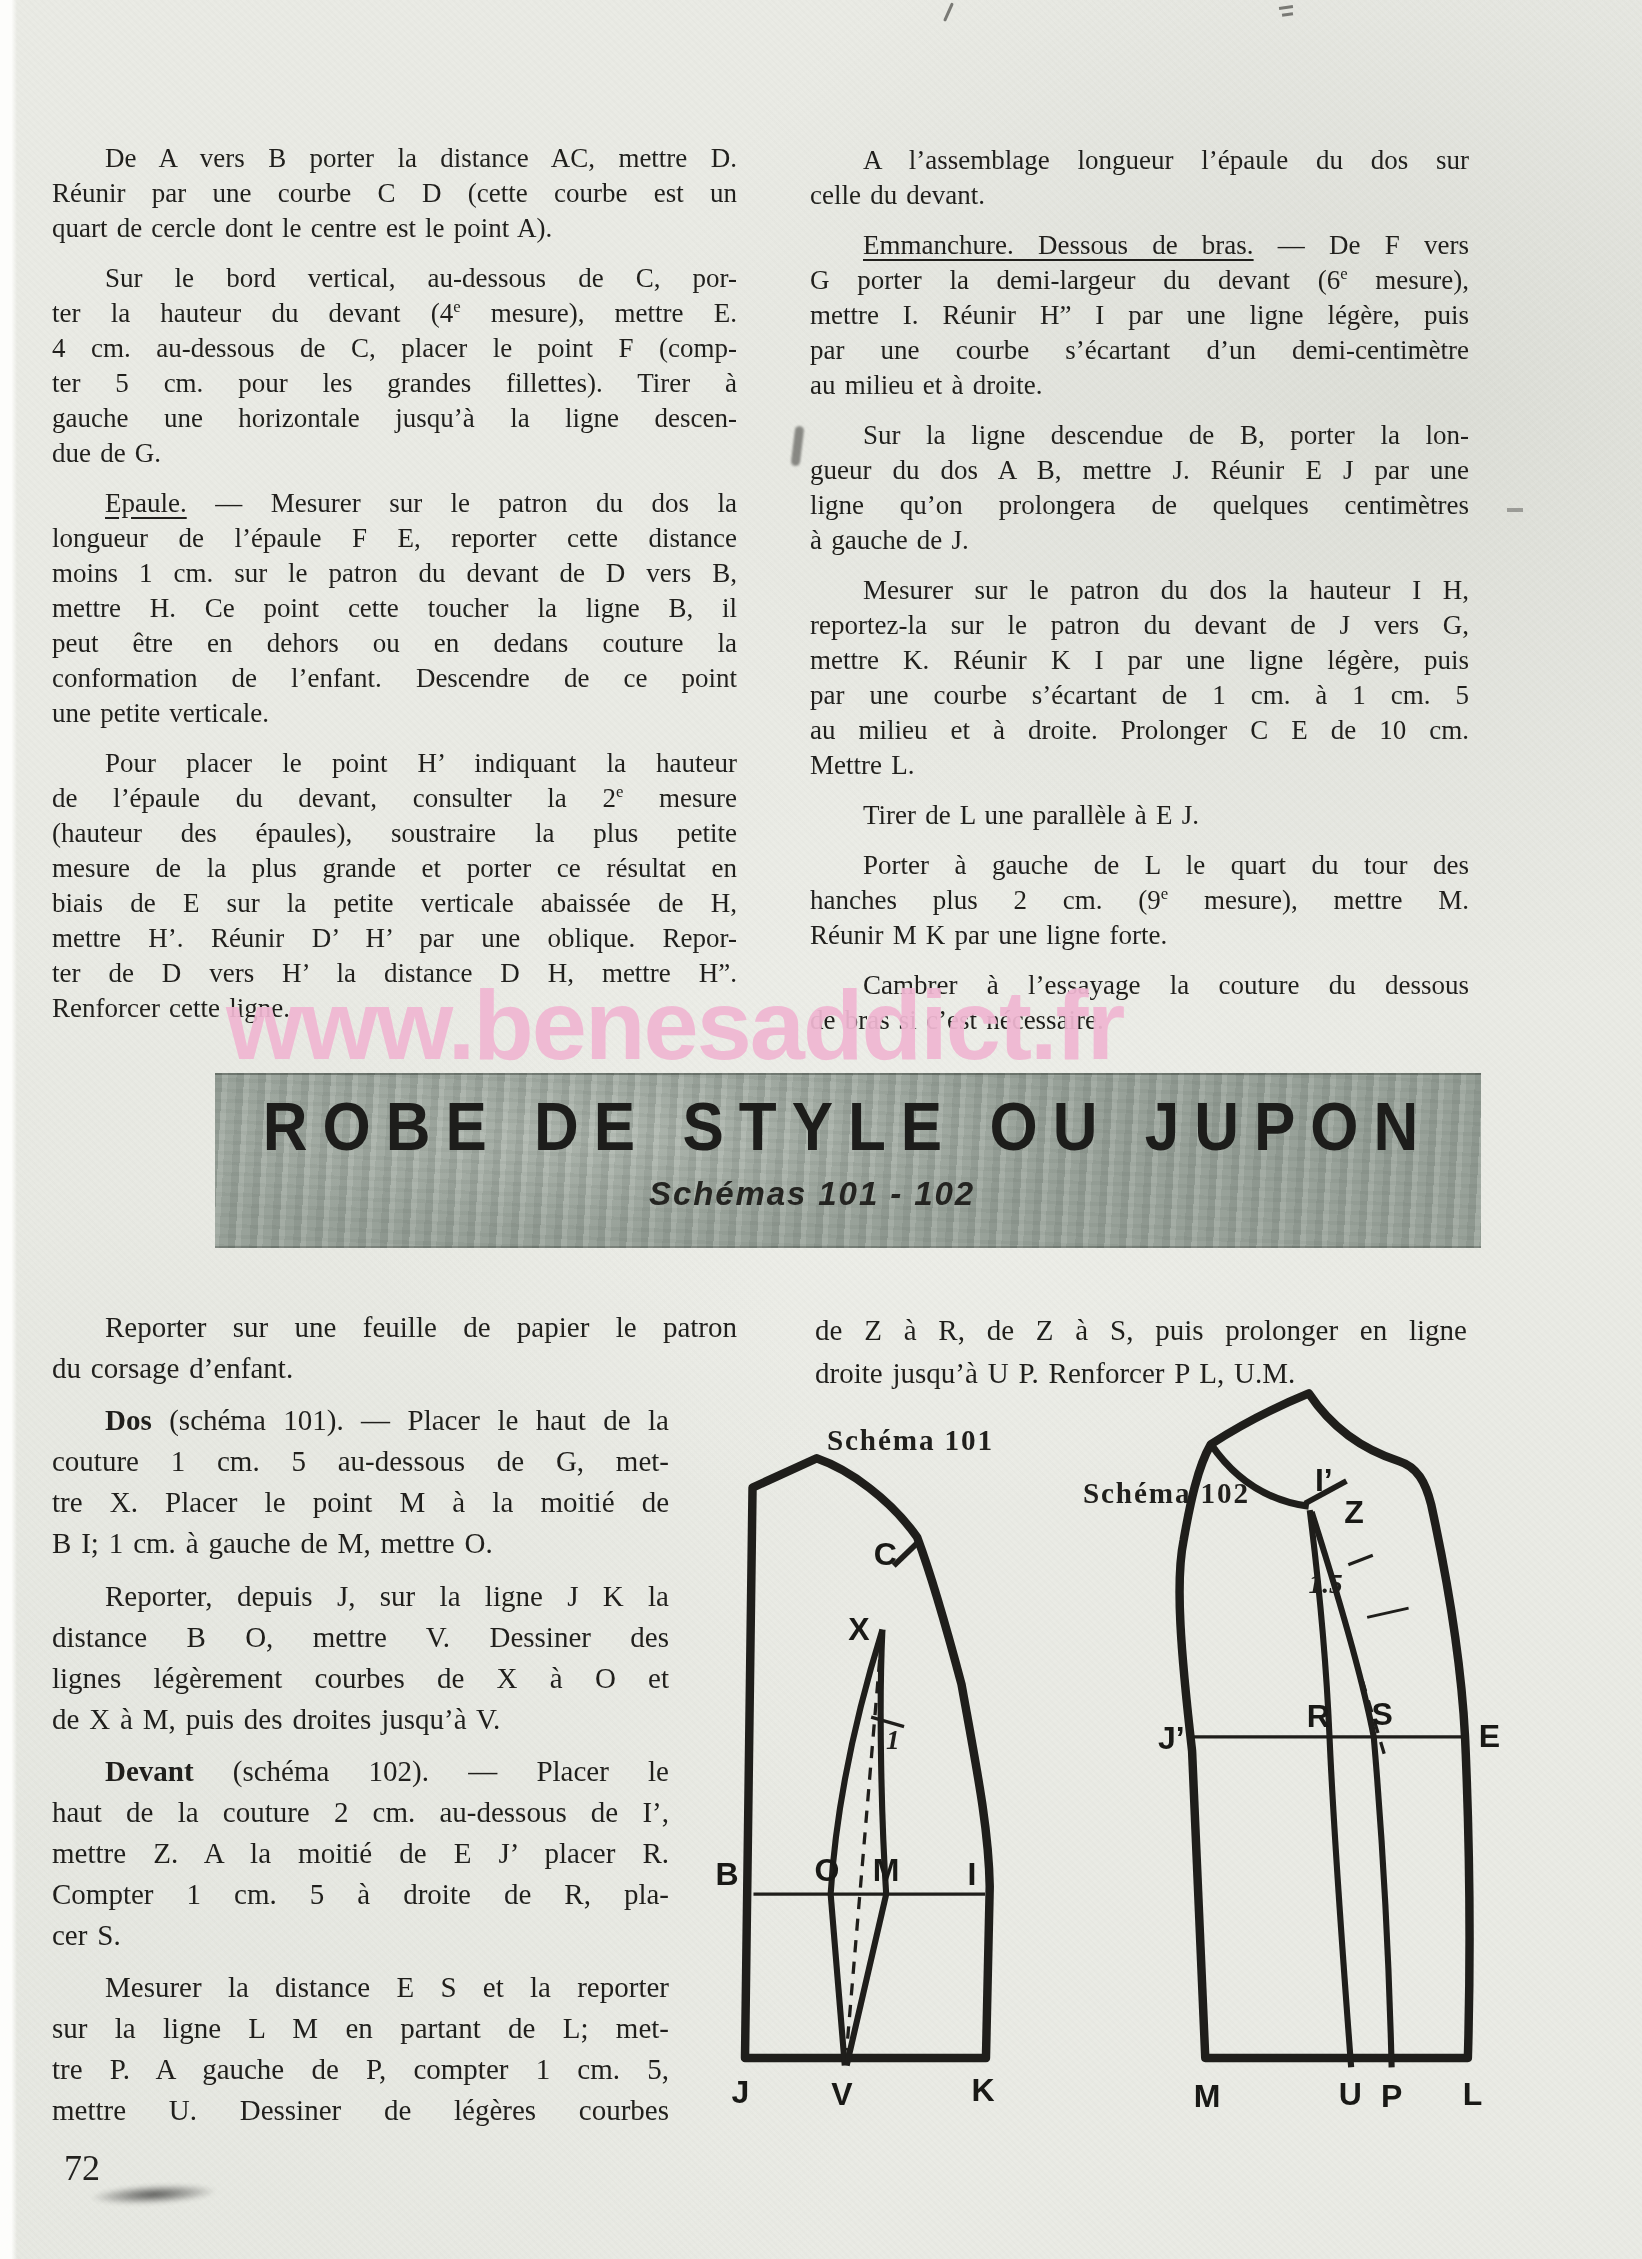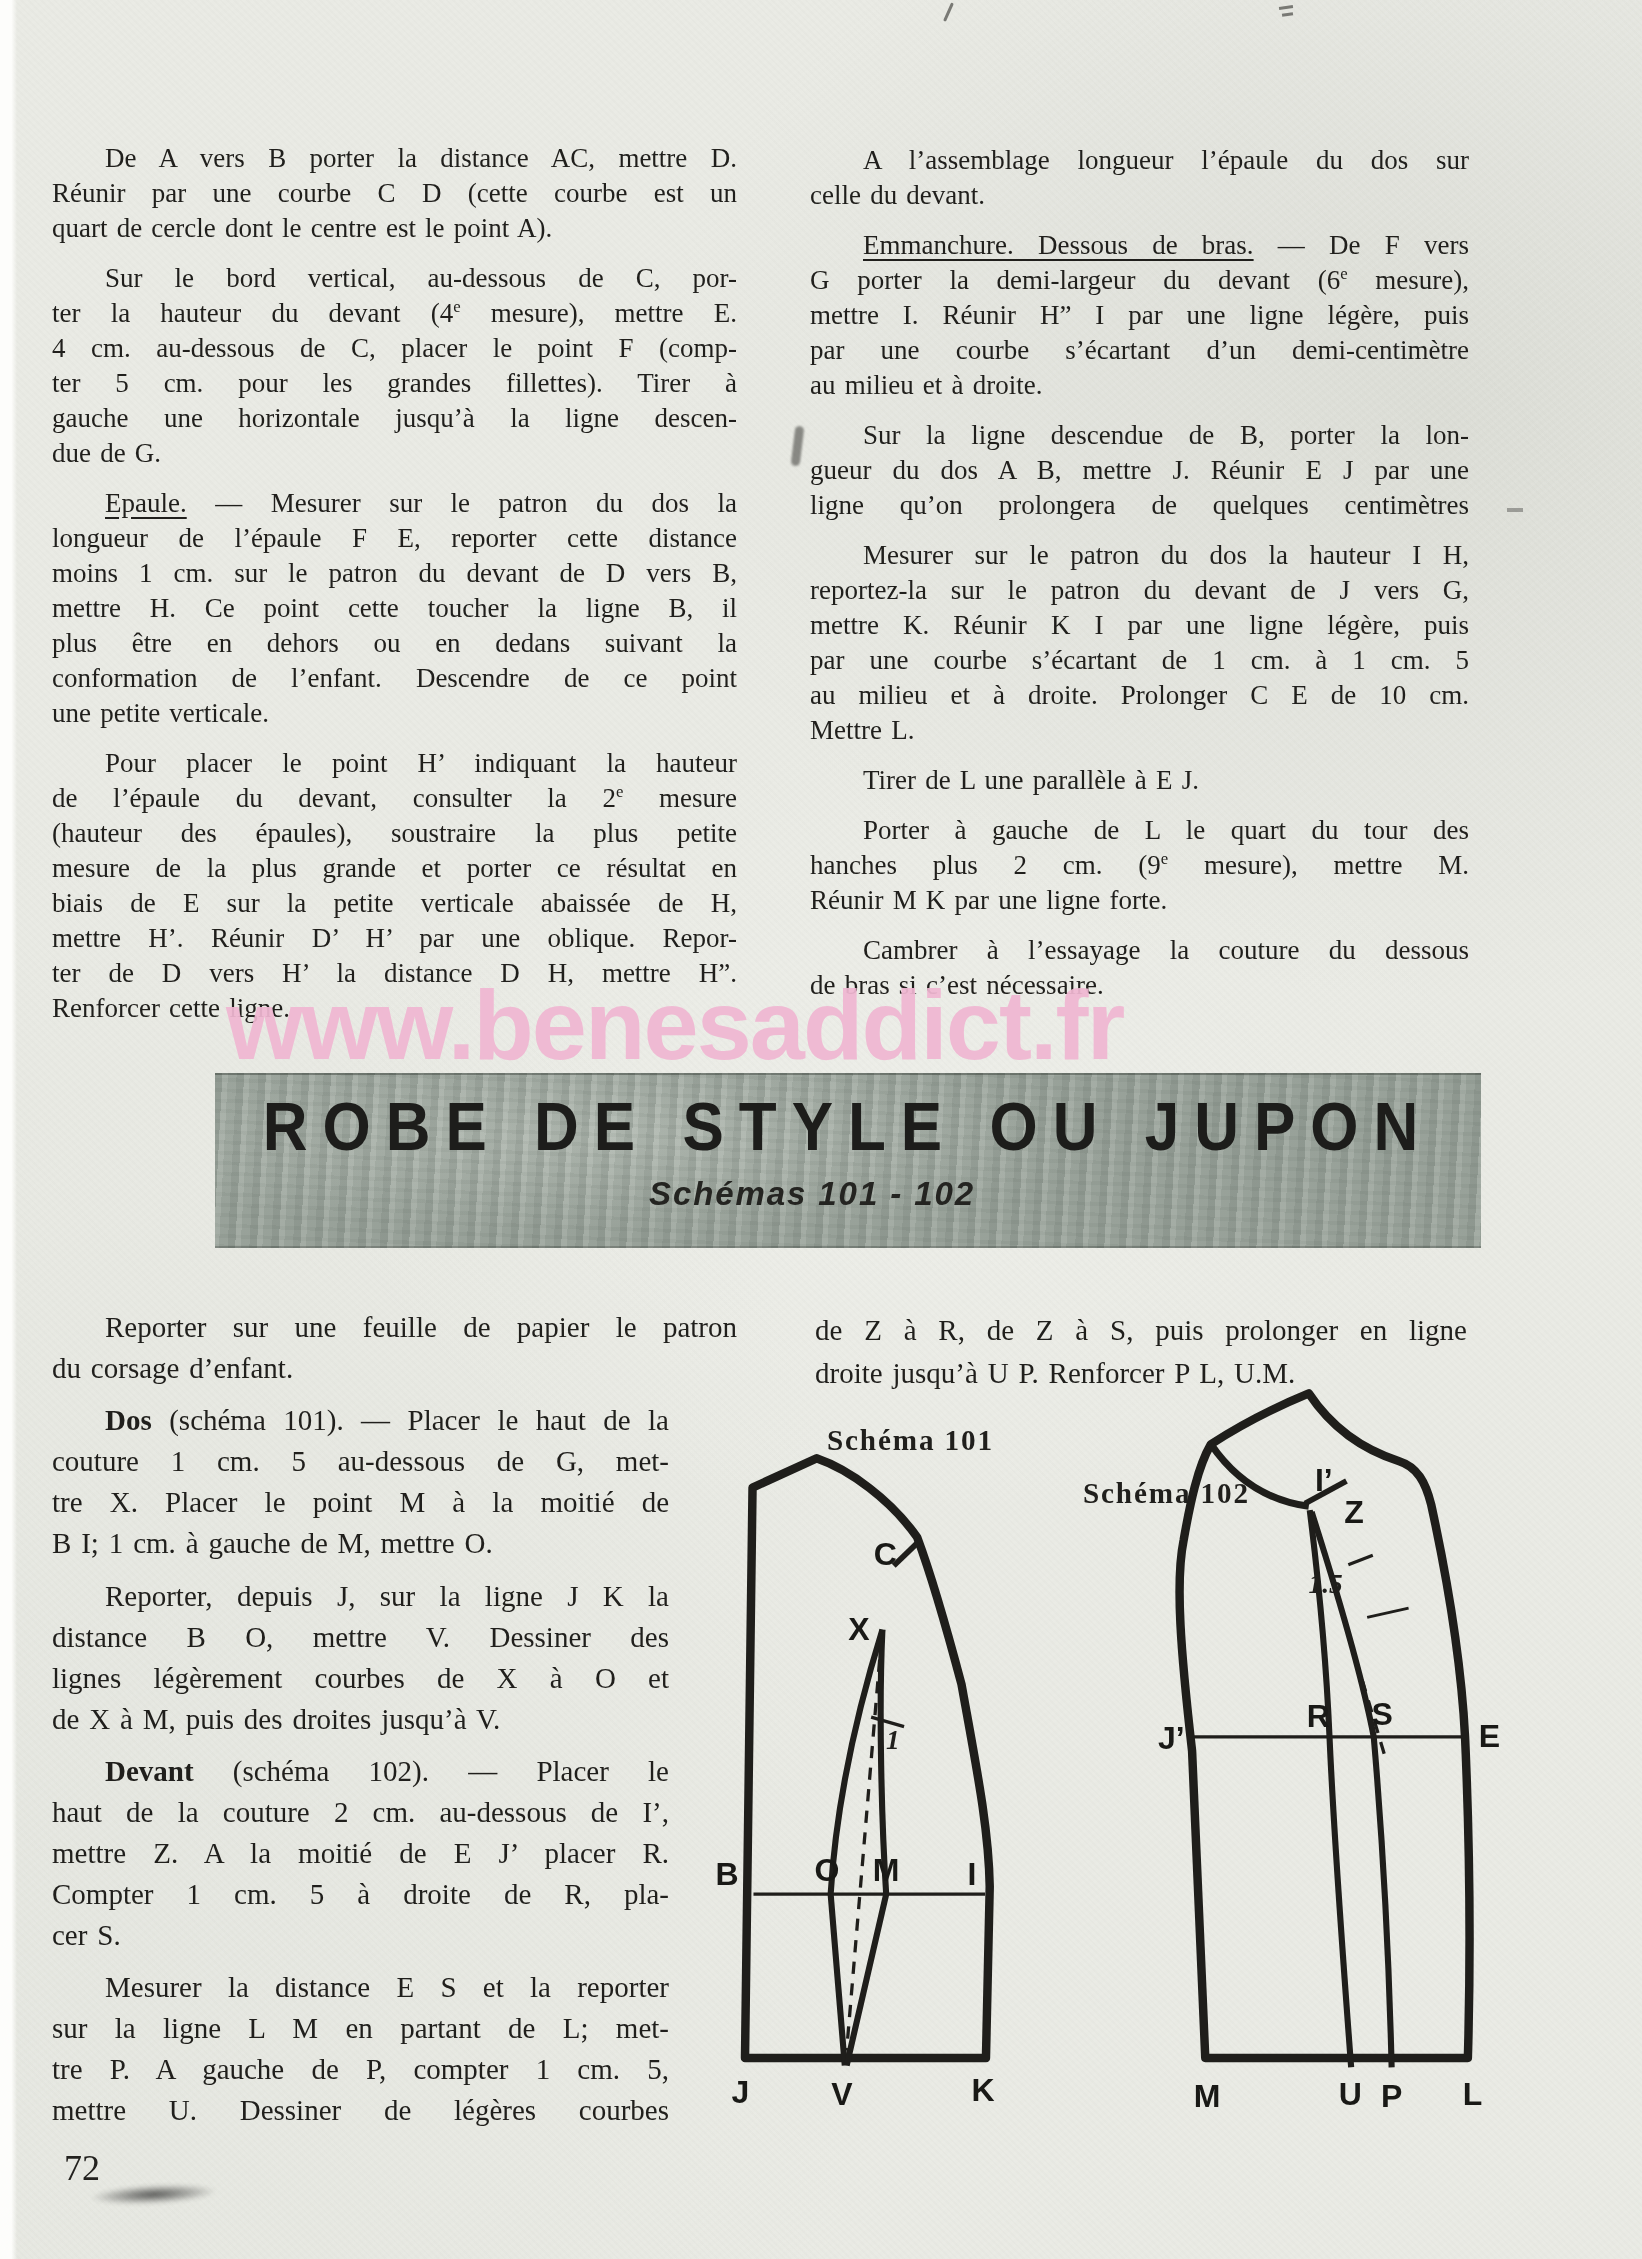--- a/index.html
+++ b/index.html
@@ -105,21 +105,21 @@
         <div class="tline">4 cm. au-dessous de C, placer le point F (comp-</div>
         <div class="tline">ter 5 cm. pour les grandes fillettes). Tirer à</div>
         <div class="tline">gauche une horizontale jusqu’à la ligne descen-</div>
         <div class="tline lend">due de G.</div>
       </div>
       <div class="para">
         <div class="tline"><u>Epaule.</u> — Mesurer sur le patron du dos la</div>
         <div class="tline">longueur de l’épaule F E, reporter cette distance</div>
         <div class="tline">moins 1 cm. sur le patron du devant de D vers B,</div>
         <div class="tline">mettre H. Ce point cette toucher la ligne B, il</div>
-        <div class="tline">plus être en dehors ou en dedans suivant la</div>
+        <div class="tline">peut être en dehors ou en dedans couture la</div>
         <div class="tline">conformation de l’enfant. Descendre de ce point</div>
         <div class="tline lend">une petite verticale.</div>
       </div>
       <div class="para">
         <div class="tline">Pour placer le point H’ indiquant la hauteur</div>
         <div class="tline">de l’épaule du devant, consulter la 2<sup>e</sup> mesure</div>
         <div class="tline">(hauteur des épaules), soustraire la plus petite</div>
         <div class="tline">mesure de la plus grande et porter ce résultat en</div>
         <div class="tline">biais de E sur la petite verticale abaissée de H,</div>
         <div class="tline">mettre H’. Réunir D’ H’ par une oblique. Repor-</div>
@@ -136,20 +136,21 @@
         <div class="tline"><u>Emmanchure. Dessous de bras.</u> — De F vers</div>
         <div class="tline">G porter la demi-largeur du devant (6<sup>e</sup> mesure),</div>
         <div class="tline">mettre I. Réunir H” I par une ligne légère, puis</div>
         <div class="tline">par une courbe s’écartant d’un demi-centimètre</div>
         <div class="tline lend">au milieu et à droite.</div>
       </div>
       <div class="para">
         <div class="tline">Sur la ligne descendue de B, porter la lon-</div>
         <div class="tline">gueur du dos A B, mettre J. Réunir E J par une</div>
         <div class="tline">ligne qu’on prolongera de quelques centimètres</div>
+        <div class="tline lend">à gauche de J.</div>
       </div>
       <div class="para">
         <div class="tline">Mesurer sur le patron du dos la hauteur I H,</div>
         <div class="tline">reportez-la sur le patron du devant de J vers G,</div>
         <div class="tline">mettre K. Réunir K I par une ligne légère, puis</div>
         <div class="tline">par une courbe s’écartant de 1 cm. à 1 cm. 5</div>
         <div class="tline">au milieu et à droite. Prolonger C E de 10 cm.</div>
         <div class="tline lend">Mettre L.</div>
       </div>
       <div class="para">

